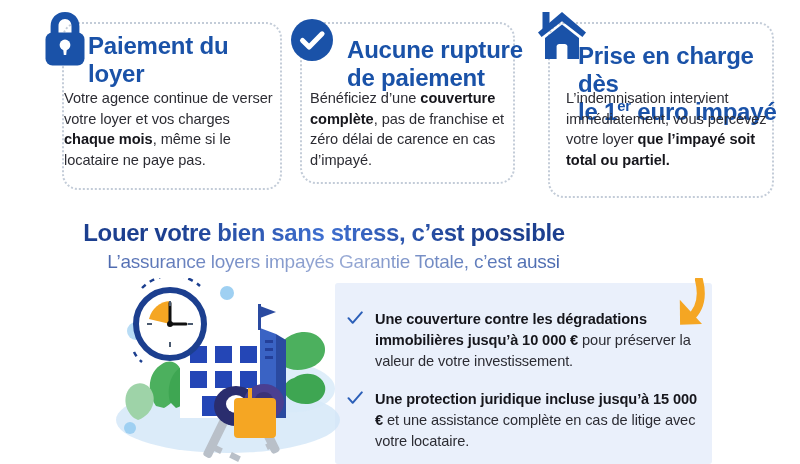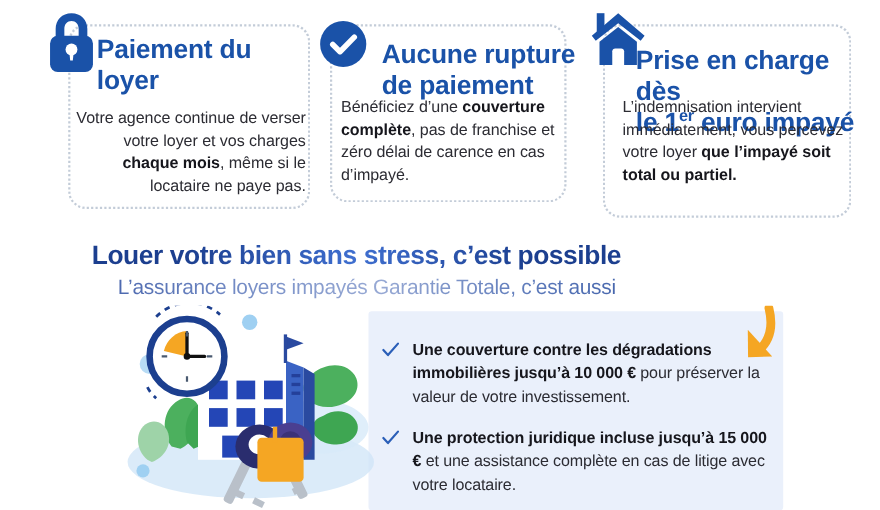--- a/index.html
+++ b/index.html
@@ -67,21 +67,21 @@
   .card-body {
     position: absolute;
     z-index: 2;
     color: #2c2c33;
     font-size: 14.6px;
     line-height: 1.42;
     letter-spacing: -0.05px;
   }
   .card-body b { font-weight: 700; color: #16161c; }
 
-  .body-1 { left: 64px;  top: 98px;  width: 214px; text-align: right; }
+  .body-1 { left: 64px;  top: 88px;  width: 214px; }
   .body-2 { left: 310px; top: 88px;  width: 205px; }
   .body-3 { left: 566px; top: 88px;  width: 218px; }
 
   
   .headline-block {
     position: absolute;
     top: 219px;
     left: 0;
     width: 648px;
     text-align: center;

